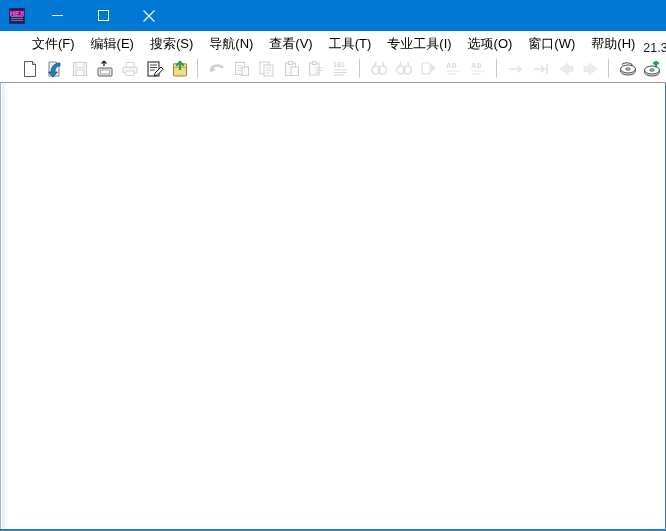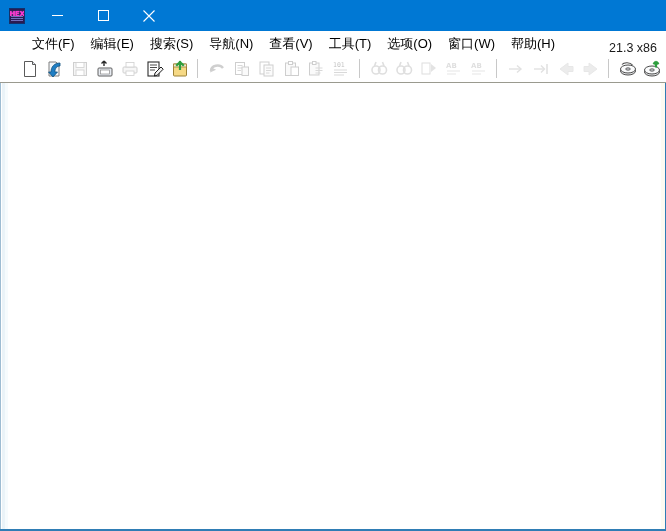--- a/index.html
+++ b/index.html
@@ -206,20 +206,21 @@
     </div>
   </div>
 
   <div class="menubar">
     <div class="menu-item">文件(F)</div>
     <div class="menu-item">编辑(E)</div>
     <div class="menu-item">搜索(S)</div>
     <div class="menu-item">导航(N)</div>
     <div class="menu-item">查看(V)</div>
     <div class="menu-item">工具(T)</div>
+    <div class="menu-item">专业工具(I)</div>
     <div class="menu-item">选项(O)</div>
     <div class="menu-item">窗口(W)</div>
     <div class="menu-item">帮助(H)</div>
     <div class="menu-spacer"></div>
     <div class="version-label">21.3 x86</div>
   </div>
 
   <div class="toolbar">
 
     <div class="tb-btn enabled">

